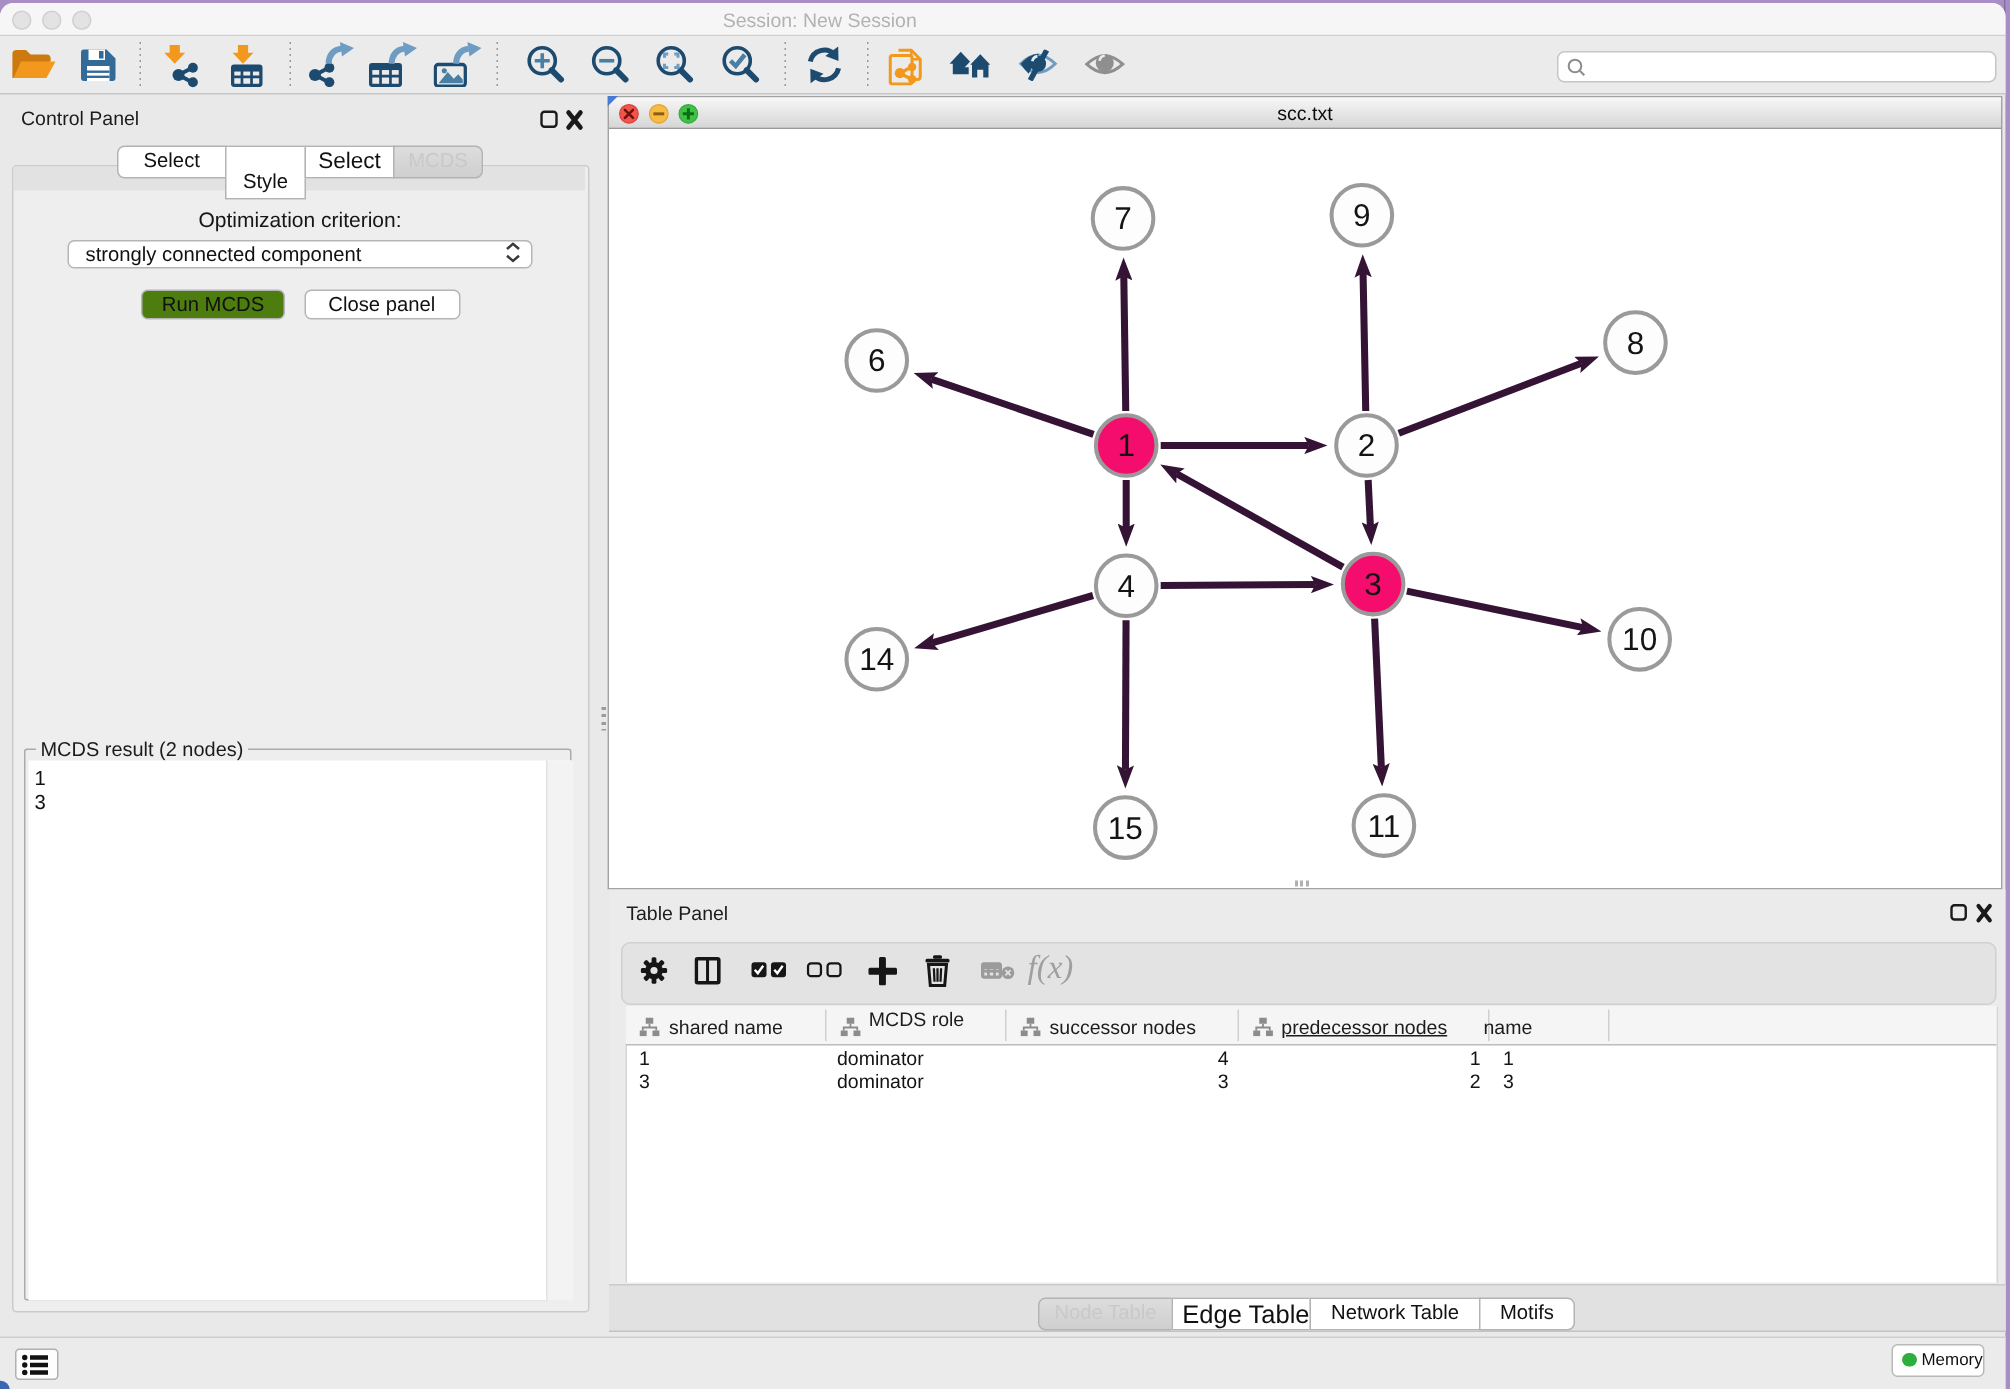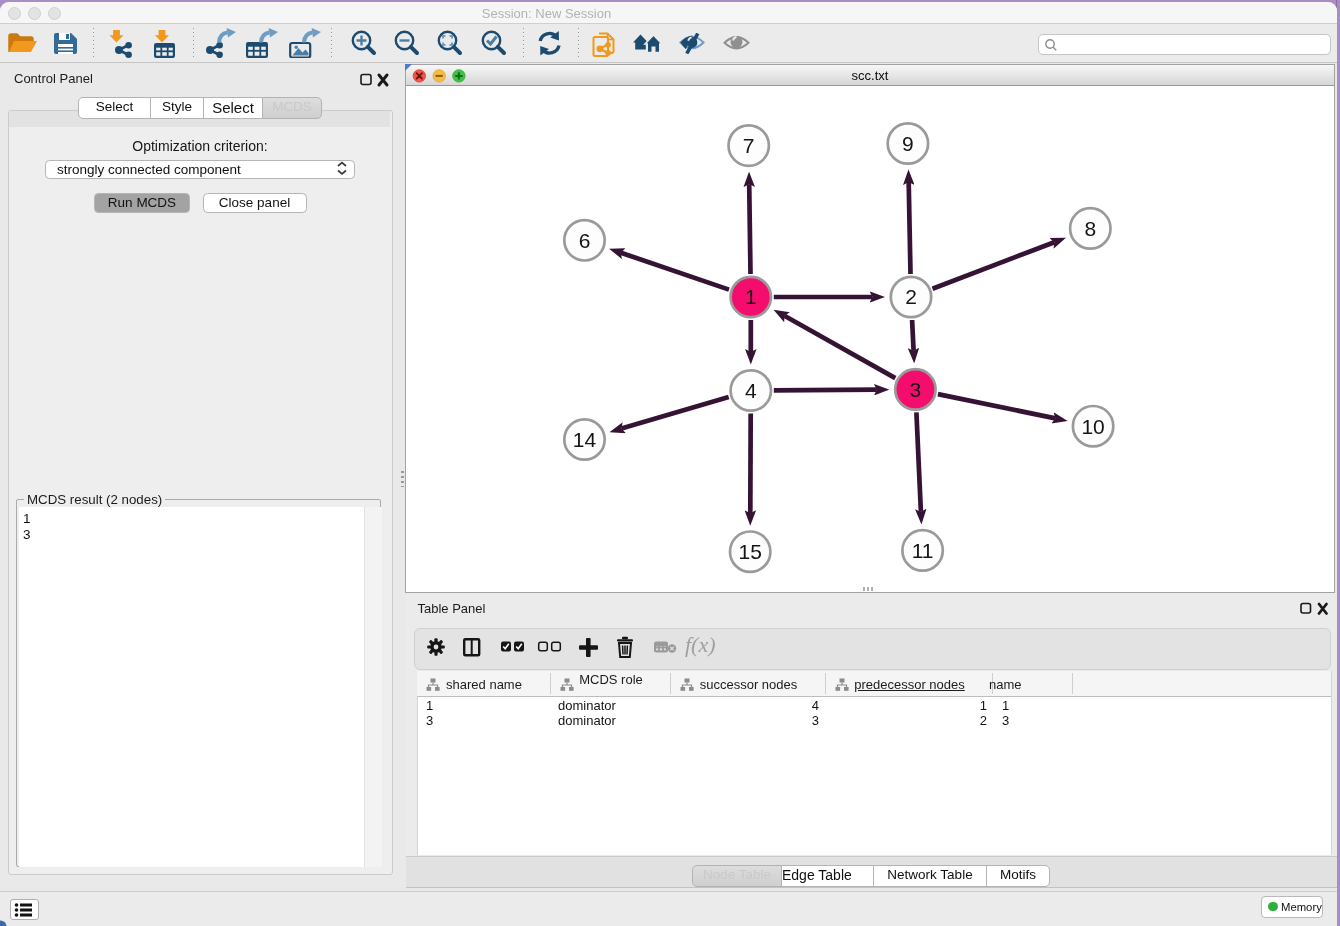--- a/index.html
+++ b/index.html
@@ -158,31 +158,31 @@
   </svg>
 
 <div class="abs t13" style="left:14px;top:71px;">Control Panel</div>
 <svg class="abs" style="left:359px;top:72px" width="34" height="16">
 <rect x="2" y="2.5" width="10" height="10" rx="2" fill="none" stroke="#1a1a1a" stroke-width="1.6"></rect>
 <path d="M20,3 L28,13 M28,3 L20,13" stroke="#1a1a1a" stroke-width="3" stroke-linecap="round"></path>
 </svg>
 <div class="abs" style="left:8px;top:110px;width:383px;height:763px;background:#eeeeee;border:1px solid #cbcbcb;border-radius:3px;"></div>
 <div class="abs" style="left:9px;top:111px;width:381px;height:16px;background:#e2e2e2;"></div>
 <div class="abs" style="left:79px;top:97px;width:71px;height:19px;background:#fff;border:1px solid #b3b3b3;border-radius:5px 0 0 5px;margin-left:-1px;text-align:center;font-size:13.5px;color:#111;padding-top:1px;">Select</div>
-<div class="abs" style="left:151px;top:97px;width:52px;height:19px;background:#fff;border:1px solid #b3b3b3;margin-left:-1px;text-align:center;font-size:13.5px;color:#111;padding-top:1px;">Style</div>
+<div class="abs" style="left:151px;top:97px;width:52px;height:19px;background:#fff;border:1px solid #b3b3b3;margin-left:-1px;text-align:center;font-size:13.5px;color:#111;padding-top:15px;">Style</div>
 <div class="abs" style="left:204px;top:97px;width:58px;height:19px;background:#fff;border:1px solid #b3b3b3;margin-left:-1px;text-align:center;font-size:15px;color:#111;padding-top:1px;">Select</div>
 <div class="abs" style="left:263px;top:97px;width:58px;height:19px;background:linear-gradient(#dddddd,#cfcfcf);border:1px solid #b3b3b3;border-radius:0 5px 5px 0;margin-left:-1px;text-align:center;font-size:13.5px;color:#c9c9c9;padding-top:1px;">MCDS</div>
 <div class="abs" style="left:0px;top:138px;width:400px;height:16px;text-align:center;font-size:14px;color:#161616;">Optimization criterion:</div>
 <div class="abs" style="left:44.5px;top:159.5px;width:308px;height:17.5px;background:#fff;border:1px solid #b5b5b5;border-radius:4.5px;"></div>
 <div class="abs" style="left:57px;top:161.5px;font-size:13.5px;color:#111;">strongly connected component</div>
 <svg class="abs" style="left:334px;top:161px" width="16" height="15">
     <path d="M4,5 L8,1.6 L12,5" fill="none" stroke="#3a3a3a" stroke-width="1.7"></path>
     <path d="M4,9.5 L8,12.9 L12,9.5" fill="none" stroke="#3a3a3a" stroke-width="1.7"></path>
   </svg>
-<div class="abs" style="left:94px;top:192.5px;width:94px;height:16.5px;background:#a3a3a3;border:1px solid #b5b5b5;border-radius:4.5px;text-align:center;font-size:13.5px;color:#111;padding-top:1.5px;">Run MCDS</div>
+<div class="abs" style="left:94px;top:192.5px;width:94px;height:16.5px;background:#4d7c0f;border:1px solid #b5b5b5;border-radius:4.5px;text-align:center;font-size:13.5px;color:#111;padding-top:1.5px;">Run MCDS</div>
 <div class="abs" style="left:202.5px;top:192.5px;width:102px;height:16.5px;background:#fff;border:1px solid #b5b5b5;border-radius:4.5px;text-align:center;font-size:13.5px;color:#111;padding-top:1.5px;">Close panel</div>
 <fieldset class="abs" style="left:16px;top:492px;width:363px;height:373px;margin:0;padding:0;border:1px solid #ababab;border-radius:2px;background:transparent;">
 <legend style="margin-left:7px;padding:0 3px;font-size:13.3px;color:#1b1b1b;">MCDS result (2 nodes)</legend>
 </fieldset>
 <div class="abs" style="left:18.5px;top:506.5px;width:362px;height:360px;background:#fff;"></div>
 <div class="abs" style="left:363.5px;top:506.5px;width:17px;height:360px;background:#f3f3f3;border-left:1px solid #e2e2e2;"></div>
 <div class="abs" style="left:23px;top:511px;font-size:13.5px;color:#111;line-height:16px;">1<br>3</div>
 <div class="abs" style="left:400.5px;top:471px;width:3px;height:16px;background:repeating-linear-gradient(#9a9a9a 0 2px,transparent 2px 5px);"></div>
 
 <div class="abs" style="left:405px;top:64px;width:928px;height:527px;border:1px solid #a2a2a2;background:#fff;"></div>
@@ -343,21 +343,21 @@
 <div class="abs" style="left:740px;top:698px;width:79px;text-align:right;font-size:13px;color:#141414;">4</div>
 <div class="abs" style="left:906px;top:698px;width:81px;text-align:right;font-size:13px;color:#141414;">1</div>
 <div class="abs" style="left:1002px;top:698px;font-size:13px;color:#141414;">1</div>
 <div class="abs" style="left:426px;top:713px;font-size:13px;color:#141414;">3</div>
 <div class="abs" style="left:558px;top:713px;font-size:13px;color:#141414;">dominator</div>
 <div class="abs" style="left:740px;top:713px;width:79px;text-align:right;font-size:13px;color:#141414;">3</div>
 <div class="abs" style="left:906px;top:713px;width:81px;text-align:right;font-size:13px;color:#141414;">2</div>
 <div class="abs" style="left:1002px;top:713px;font-size:13px;color:#141414;">3</div>
 <div class="abs" style="left:406px;top:855.5px;width:931px;height:30px;background:#e1e1e1;border-top:1px solid #cacaca;border-bottom:1px solid #c3c3c3;"></div>
 <div class="abs" style="left:693px;top:865px;width:88px;height:19px;background:linear-gradient(#dddddd,#cfcfcf);border:1px solid #b3b3b3;border-radius:5px 0 0 5px;margin-left:-1px;text-align:center;font-size:13.5px;color:#c9c9c9;padding-top:1px;">Node Table</div>
-<div class="abs" style="left:782px;top:865px;width:91px;height:19px;background:#fff;border:1px solid #b3b3b3;margin-left:-1px;text-align:left;font-size:14px;color:#111;padding-top:1px;">Edge Table</div>
+<div class="abs" style="left:782px;top:865px;width:91px;height:19px;background:#fff;border:1px solid #b3b3b3;margin-left:-1px;text-align:right;font-size:17px;color:#111;padding-top:1px;">Edge Table</div>
 <div class="abs" style="left:874px;top:865px;width:112px;height:19px;background:#fff;border:1px solid #b3b3b3;margin-left:-1px;text-align:center;font-size:13.5px;color:#111;padding-top:1px;">Network Table</div>
 <div class="abs" style="left:987px;top:865px;width:62px;height:19px;background:#fff;border:1px solid #b3b3b3;border-radius:0 5px 5px 0;margin-left:-1px;text-align:center;font-size:13.5px;color:#111;padding-top:1px;">Motifs</div>
 
 <div class="abs" style="left:0;top:891px;width:1337px;height:35px;background:#ebebeb;border-top:1px solid #cdcdcd;"></div>
 <div class="abs" style="left:10px;top:899px;width:27px;height:19px;background:#fdfdfd;border:1px solid #b0b0b0;border-radius:3px;"></div>
 <svg class="abs" style="left:14px;top:902px" width="20" height="15">
 <circle cx="2.5" cy="3" r="1.8" fill="#111"></circle>
     <rect x="6" y="1.5" width="12" height="3" fill="#111"></rect>
 <circle cx="2.5" cy="8" r="1.8" fill="#111"></circle>
     <rect x="6" y="6.5" width="12" height="3" fill="#111"></rect>

